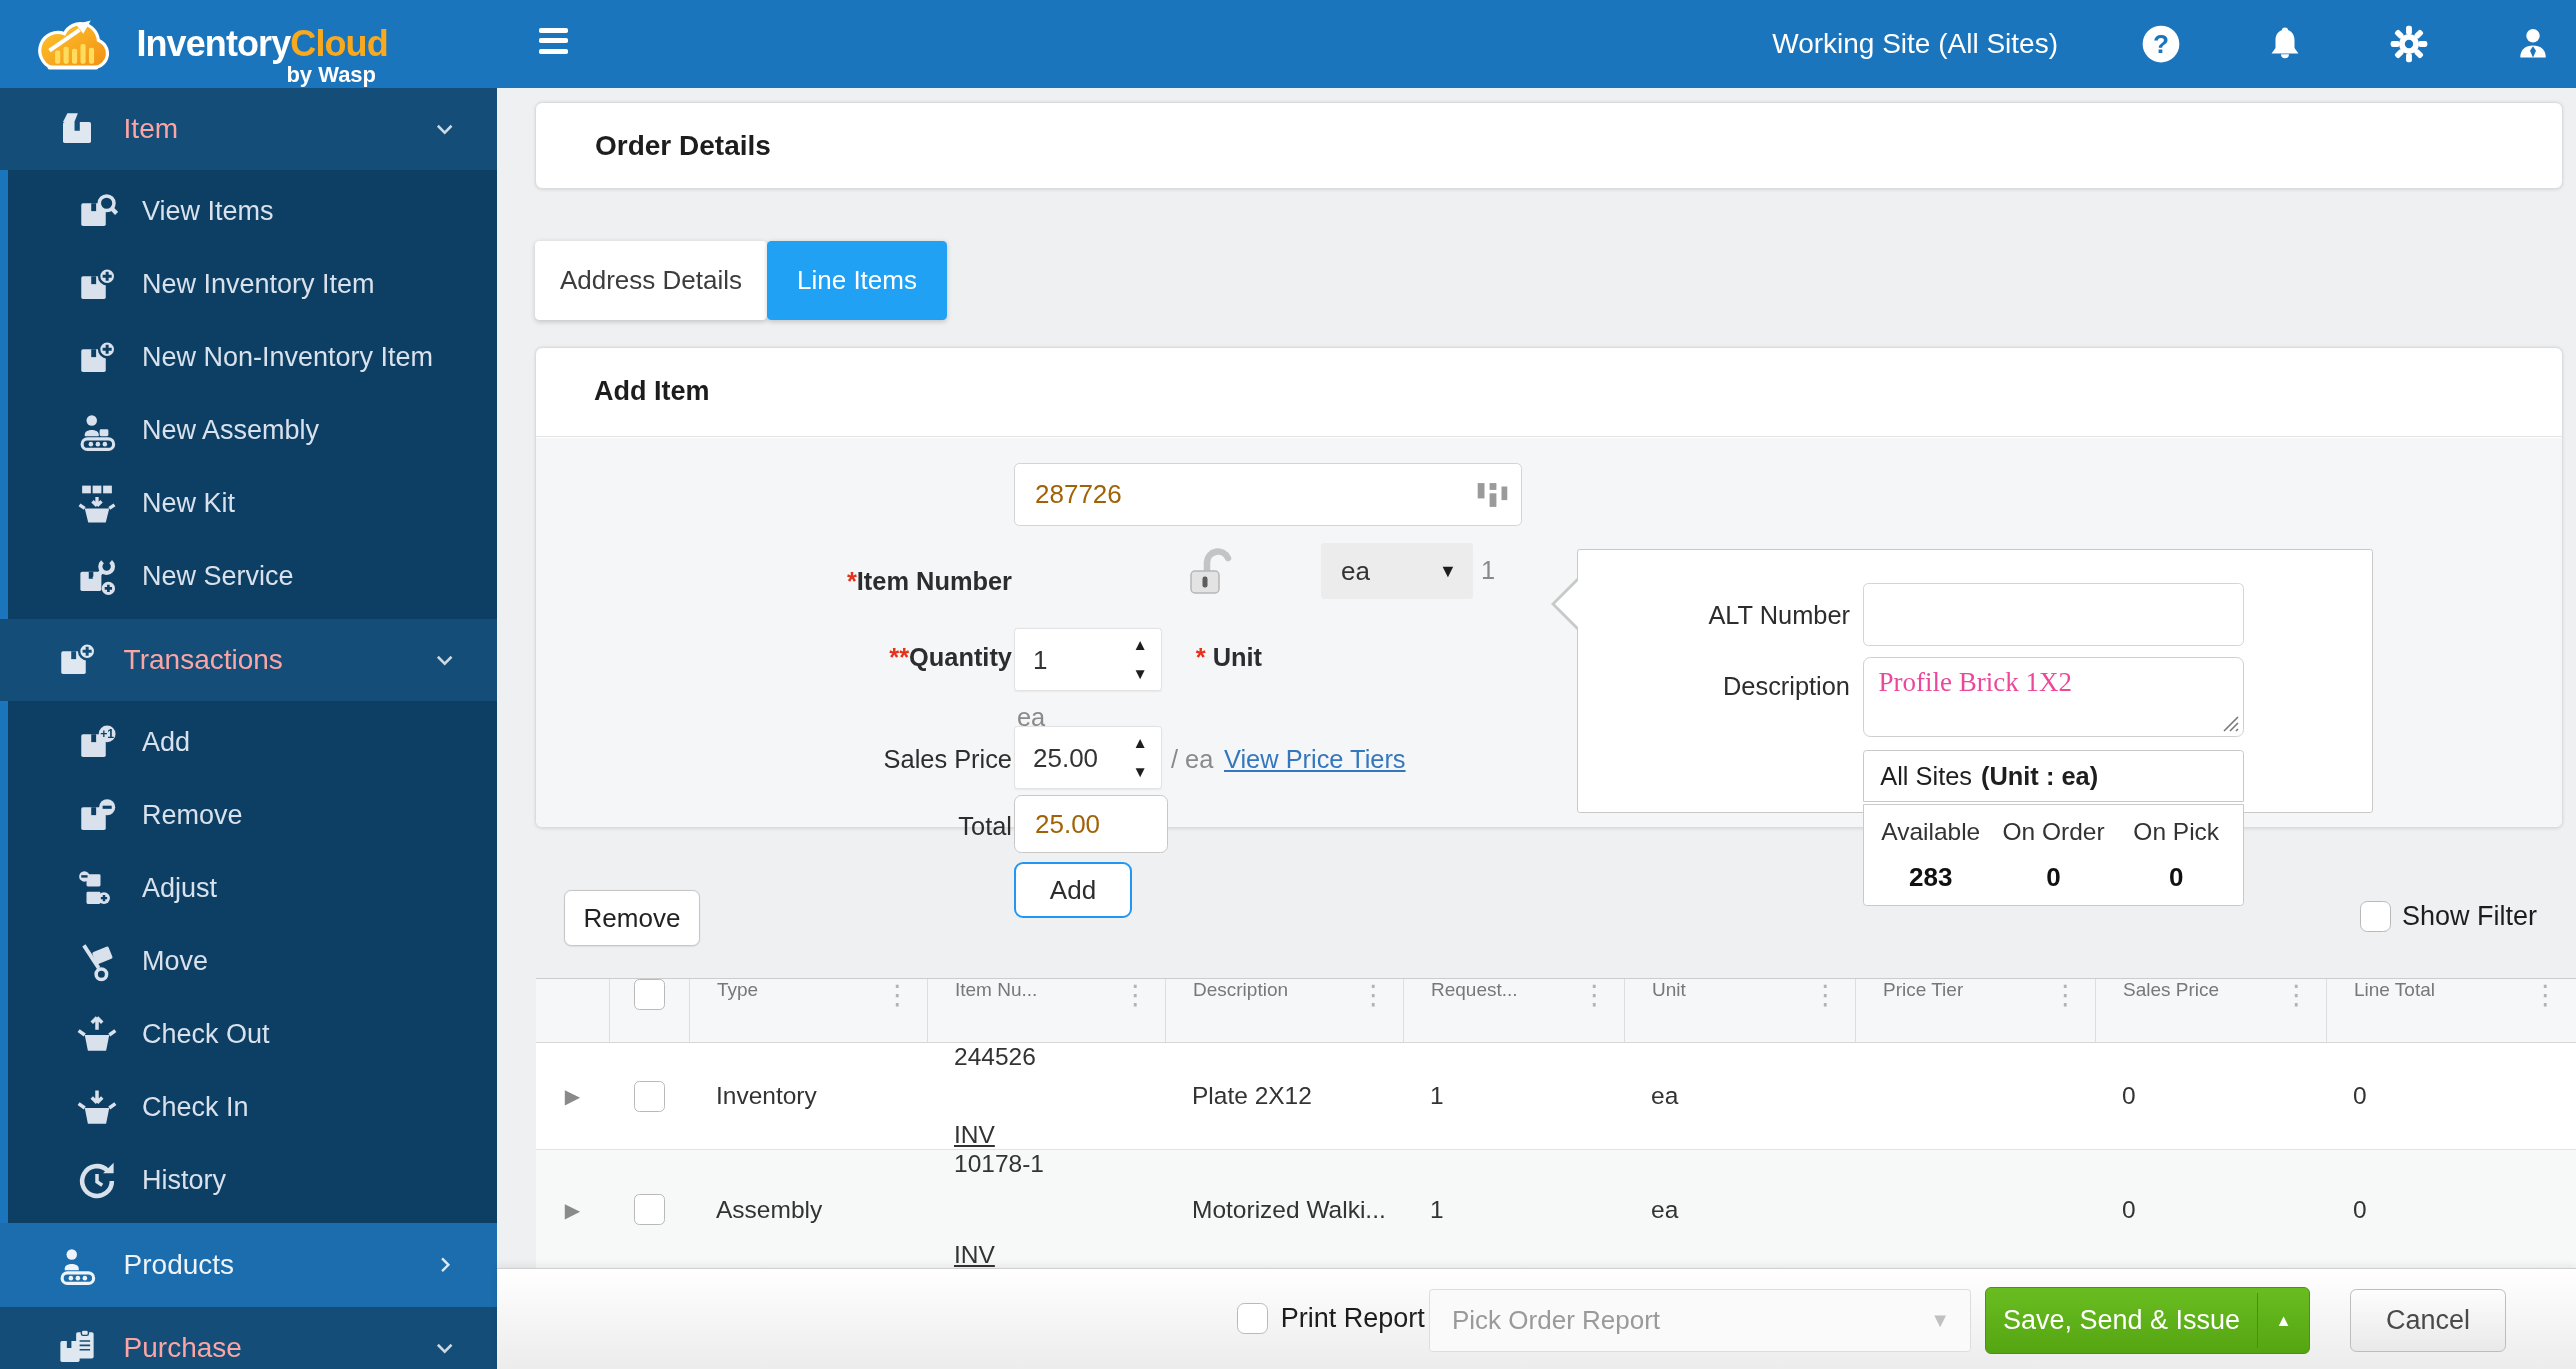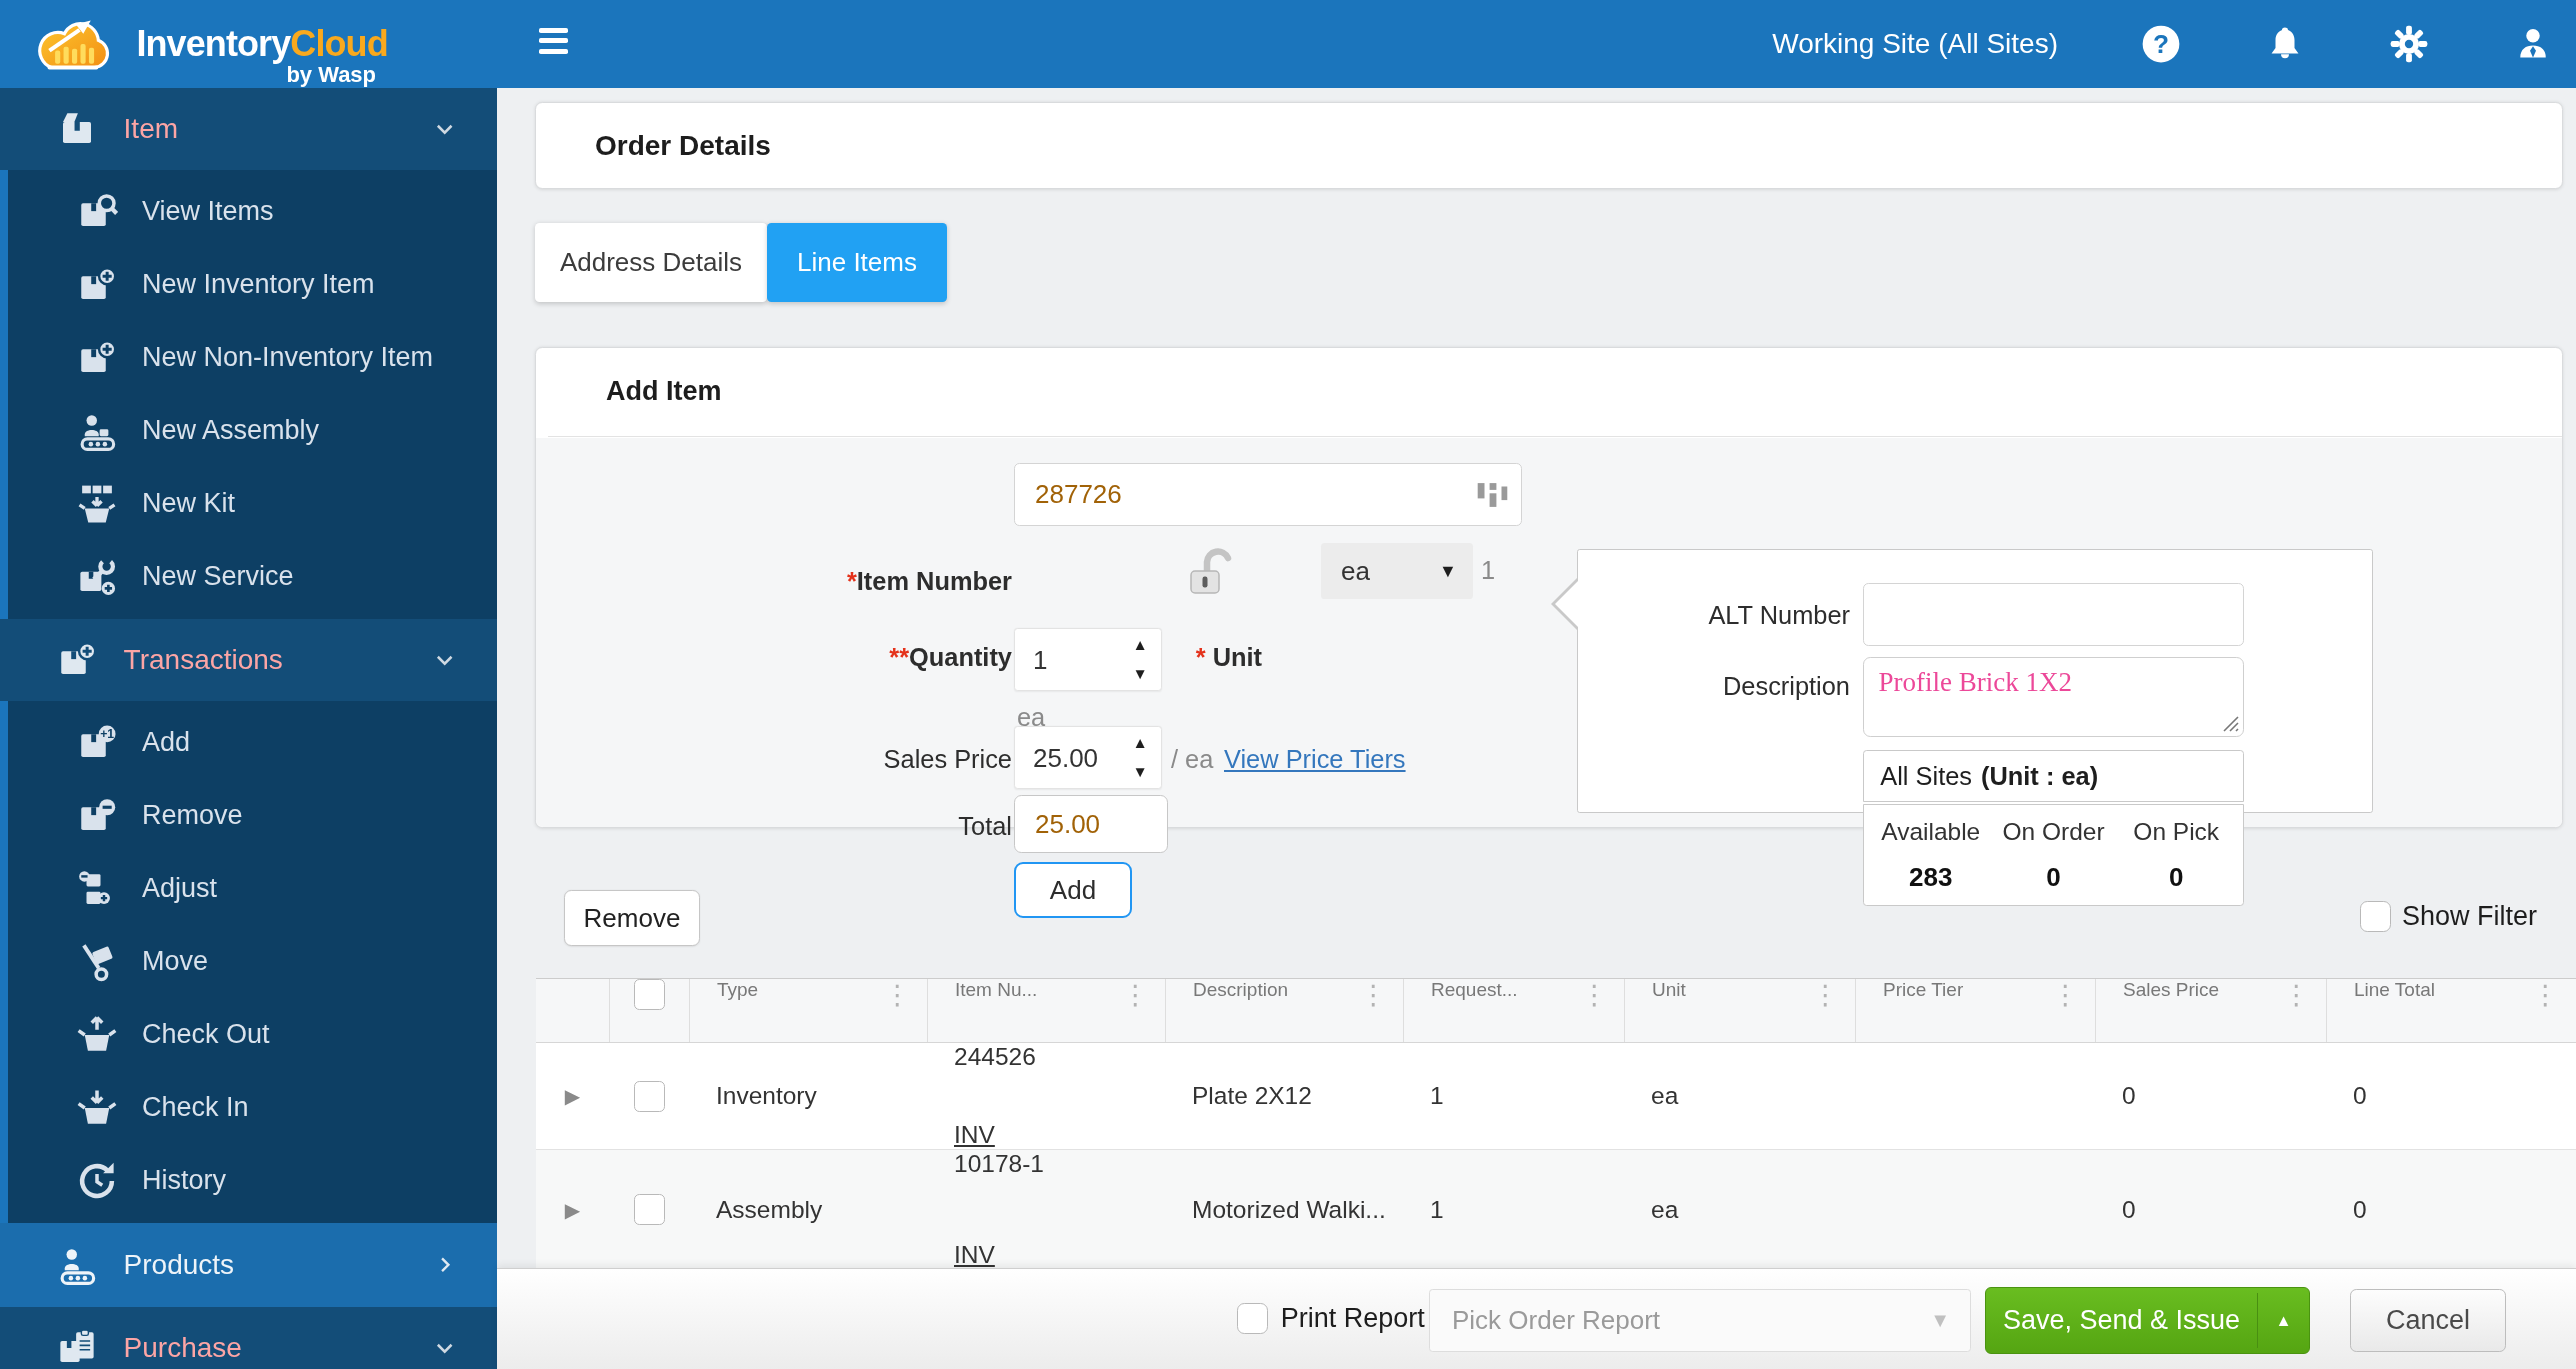--- a/index.html
+++ b/index.html
@@ -29,26 +29,26 @@
   .icon-48 { width:47px; height:47px; display:flex; align-items:center; justify-content:center; flex:none; }
   .side-products { height:84px; background:#1b6dad; display:flex; align-items:center; padding:0 40px 0 53px; color:#eef4f9; font-size:28px; cursor:pointer; }
   .side-products .lbl { margin-left:23.6px; flex:1; }
 
   
   .content { position:absolute; left:497px; top:88px; right:0; bottom:0; background:#eef0f2; overflow:hidden; }
   .card { background:#fff; border:0.9px solid #d9dbdd; border-radius:7.3px; box-shadow:0 0.9px 3.6px rgba(0,0,0,.10); }
   .order-card { position:absolute; left:38px; top:13.6px; width:2028px; height:87px; }
   .order-card h1 { font-size:28px; color:#1d1d1d; line-height:85px; padding-left:59px; font-weight:bold; }
 
-  .tabs { position:absolute; left:38px; top:135px; height:94px; display:flex; }
+  .tabs { position:absolute; left:38px; top:153px; height:94px; display:flex; }
   .tab { height:79px; display:flex; align-items:center; justify-content:center; font-size:26px; border-radius:4.5px; box-shadow:0 1.8px 5.4px rgba(0,0,0,.18); cursor:pointer; }
   .tab.inactive { width:232px; background:#fff; color:#3c3c3c; }
   .tab.active { width:180px; background:#21a1f3; color:#fff; }
 
-  .additem-card { position:absolute; left:38px; top:259px; width:2028px; height:481px;padding-left:12px; }
+  .additem-card { position:absolute; left:38px; top:259px; width:2028px; height:481px; }
   .additem-head { height:89px; border-bottom:0.9px solid #e3e3e3; }
   .additem-head h2 { font-size:27px; font-weight:bold; color:#1d1d1d; line-height:87px; padding-left:58px; }
   .additem-body { position:absolute; top:90px; left:0; right:0; bottom:0; background:#f5f6f7; border-radius:0 0 7.3px 7.3px; }
 
   .frm-label { position:absolute; width:422px; text-align:right; font-size:25.4px; color:#2d2d2d; white-space:nowrap; }
   .req { color:#e4321b; }
   .bold { font-weight:bold; }
   .txt-input { background:#fff; border:0.9px solid #d4d4d4; border-radius:5.4px; font-size:26px; color:#a16207; padding:0 20px; font-family:inherit; outline:none; }
 
   .itemnum-input { position:absolute; left:478px; top:25.4px; width:508px; height:63px; }

